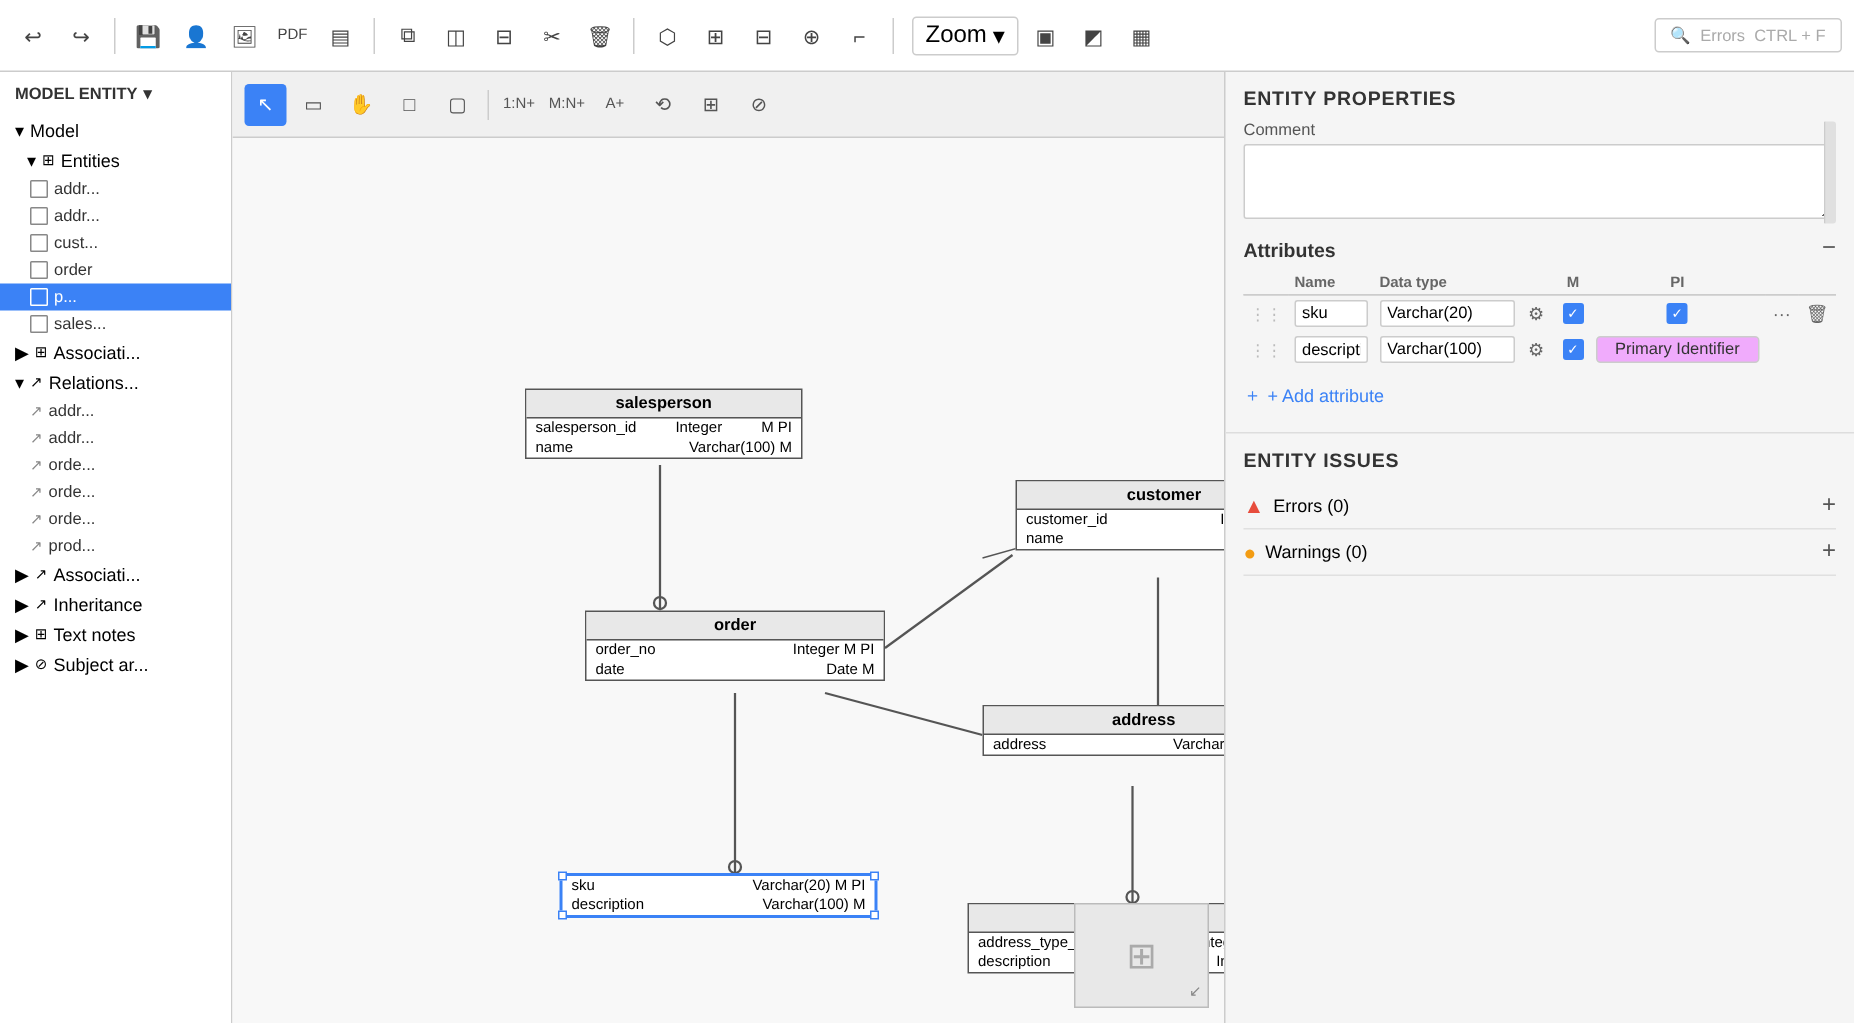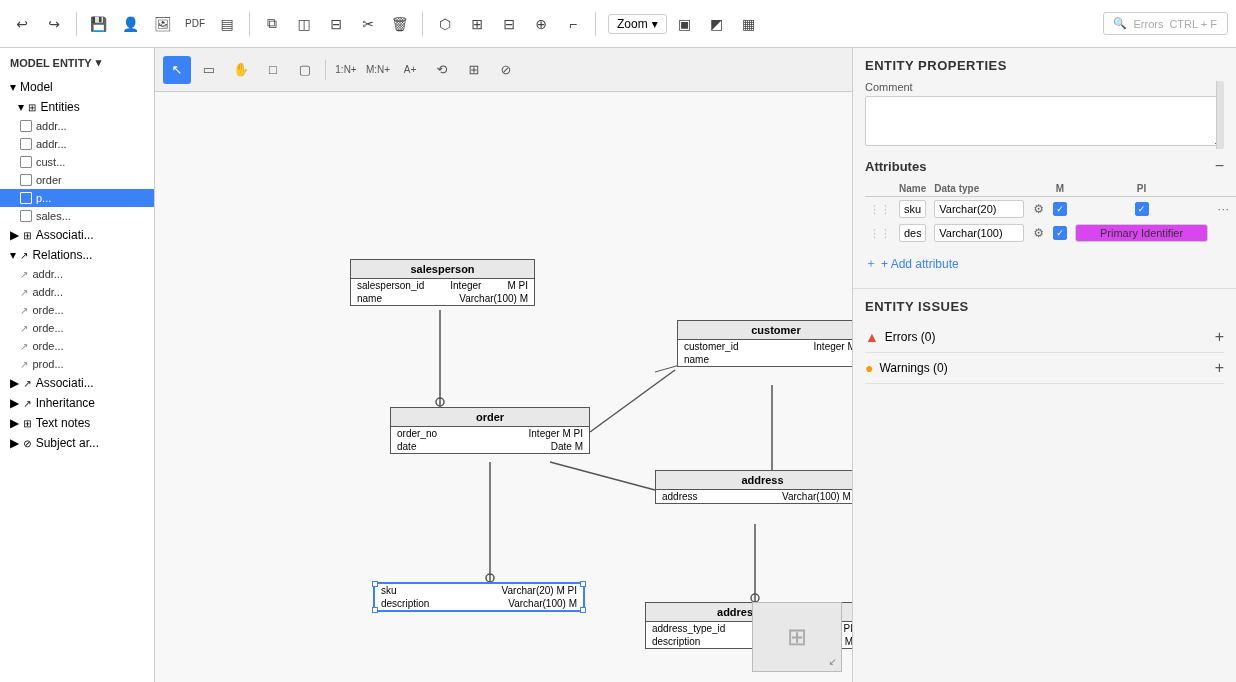--- a/index.html
+++ b/index.html
@@ -20,21 +20,21 @@
       width: 28px; height: 28px;
       border: none; background: none; cursor: pointer;
       display: flex; align-items: center; justify-content: center;
       border-radius: 3px;
       font-size: 14px; color: #444;
     }
     .toolbar-sep { width: 1px; height: 24px; background: #ccc; margin: 0 4px; }
     .toolbar-zoom {
       display: flex; align-items: center; gap: 4px;
       border: 1px solid #ccc; border-radius: 3px; padding: 2px 8px;
-      font-size: 12px; margin-left: 4px;
+      font-size: 16px; margin-left: 4px;
     }
     .toolbar-search {
       margin-left: auto;
       display: flex; align-items: center; gap: 6px;
       border: 1px solid #ccc; border-radius: 3px;
       padding: 4px 10px; background: #fff;
       font-size: 12px; color: #666;
     }
     .toolbar-search span { color: #aaa; font-size: 11px; }
 
@@ -162,21 +162,21 @@
     .entity.selected-border { border-color: #3b82f6; border-width: 2px; }
     .entity-corner {
       position: absolute;
       width: 6px; height: 6px;
       border: 1px solid #3b82f6;
       background: white;
     }
 
     
     .right-panel {
-      width: 384px;
+      width: 420px;
       background: #f5f5f5;
       border-left: 1px solid #ccc;
       display: flex;
       flex-direction: column;
       overflow-y: auto;
     }
     .panel-section {
       border-bottom: 1px solid #ddd;
       padding: 10px 12px;
     }
@@ -221,24 +221,24 @@
       border: 1px solid #3b82f6;
       border-radius: 2px;
       display: inline-flex; align-items: center; justify-content: center;
       color: white; font-size: 9px;
     }
     .gear-icon-btn {
       background: none; border: none; cursor: pointer;
       font-size: 12px; color: #666; padding: 1px;
     }
     .pi-tooltip {
-      background: #d946ef;
+      background: #f0abfc;
       border: 1px solid #ccc;
       border-radius: 3px;
-      padding: 2px 24px;
+      padding: 2px 12px;
       font-size: 11px;
       color: #333;
       white-space: nowrap;
     }
     .add-attr-btn {
       background: none; border: none; cursor: pointer;
       color: #3b82f6; font-size: 12px;
       padding: 6px 0; display: flex; align-items: center; gap: 4px;
       margin-top: 4px;
     }

